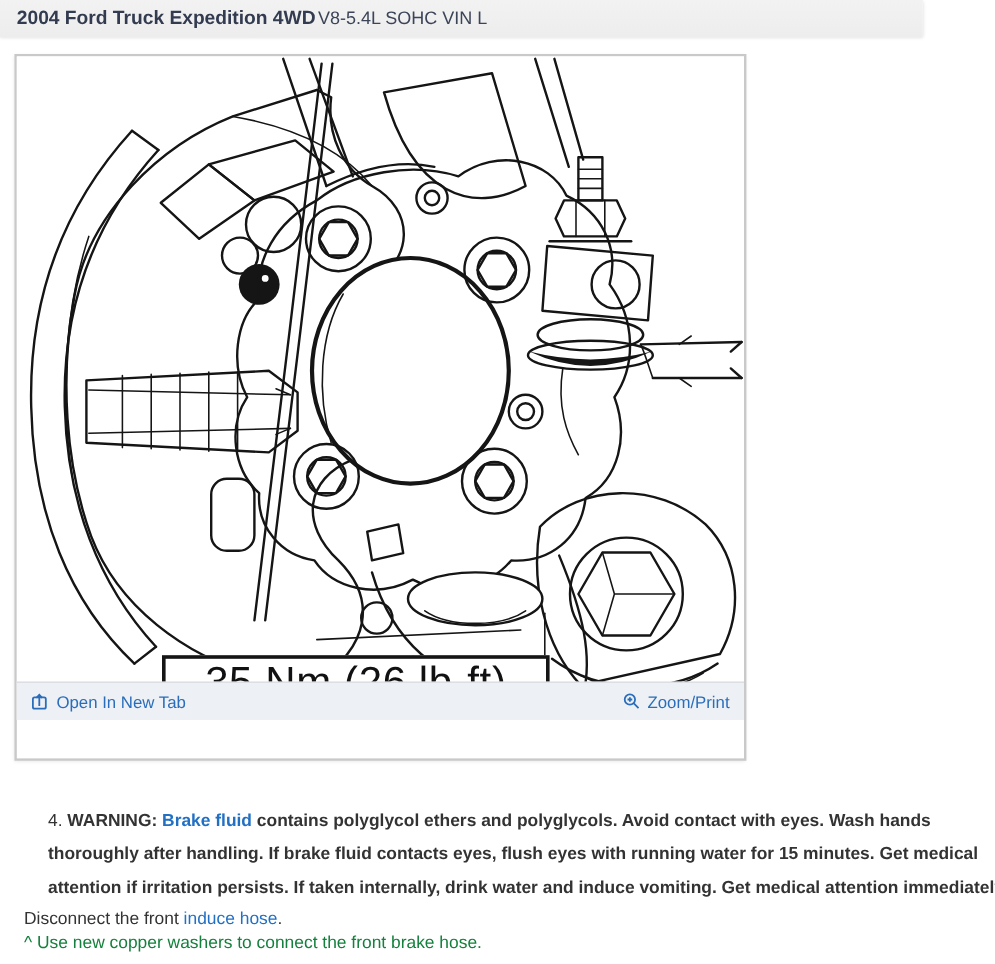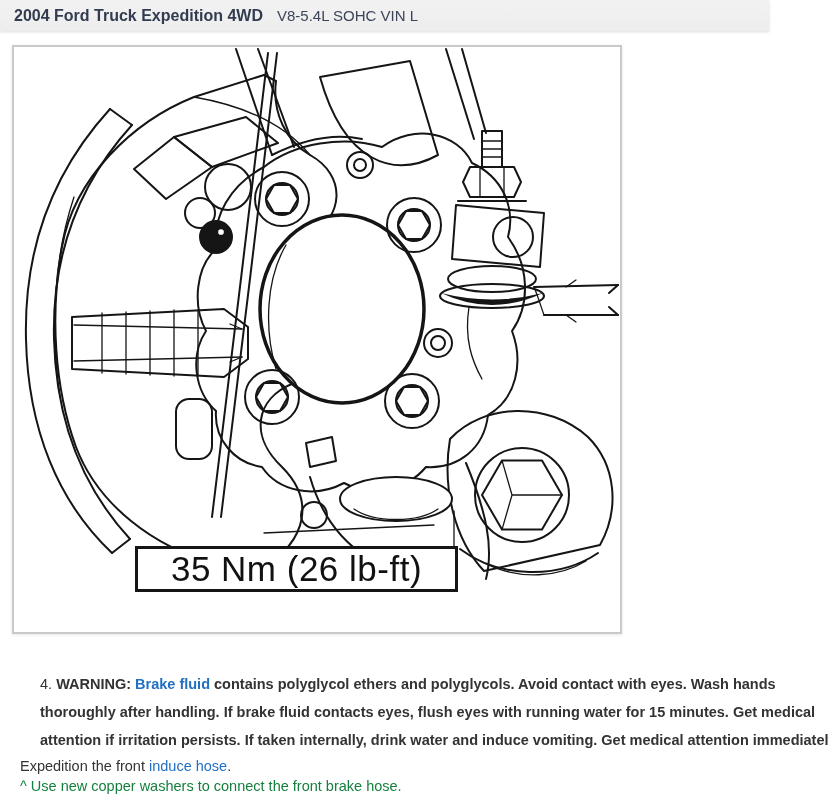--- a/index.html
+++ b/index.html
@@ -9,21 +9,21 @@
 
   
   .header {
     position:absolute; left:0; top:0; width:769px; height:31px;
     background:linear-gradient(#f2f2f2,#ededee);
     box-shadow:0 1px 3px rgba(0,0,0,.14);
     display:flex; align-items:center; padding-left:14px;
     white-space:nowrap;
   }
   .header .title { font-size:16px; font-weight:bold; color:#323b4f; }
-  .header .subtitle { font-size:15px; font-weight:normal; color:#3c4558; margin-left:14px;text-align:right; }
+  .header .subtitle { font-size:15px; font-weight:normal; color:#3c4558; margin-left:2px;text-align:right; }
 
   
   .panel {
     position:absolute; left:12px; top:45px; width:610px; height:589px;
     background:#ffffff; border:2px solid #c9c9c9;
     box-shadow:0 1px 3px rgba(0,0,0,.10);
   }
   .drawing-wrap { position:relative; width:606px; height:553px; background:#fff; }
   .drawing-wrap svg { display:block; }
 
@@ -187,26 +187,42 @@
         <path class="thin" d="M 250,486 L 420,478"></path>
       </g>
 
       <path class="thin" d="M 440,464 L 440,499"></path>
     </svg>
 
     <div class="torque-box">
       <span>35 Nm (26 lb-ft)</span>
     </div>
 
+    <div class="fig-toolbar">
+      <a class="fig-link">
+        <svg width="15" height="15" viewBox="0 0 16 16">
+          <rect x="1.5" y="4.5" width="11.5" height="10" rx="1.5"></rect>
+          <path d="M 7.2,12 L 7.2,2.2 M 4.6,4.8 L 7.2,2.2 L 9.8,4.8"></path>
+        </svg>
+        <span>Open In New Tab</span>
+      </a>
+      <a class="fig-link">
+        <svg width="15" height="15" viewBox="0 0 16 16">
+          <circle cx="6.3" cy="6.3" r="4.6"></circle>
+          <path d="M 9.8,9.8 L 14,14 M 4.2,6.3 h 4.2 M 6.3,4.2 v 4.2"></path>
+        </svg>
+        <span>Zoom/Print</span>
+      </a>
+    </div>
   </div>
 </div>
 
 <p class="warning-par">
   <span class="num">4. </span><span class="bold">WARNING: </span><a class="text-link">Brake fluid</a><span class="bold"> contains polyglycol ethers and polyglycols. Avoid contact with eyes. Wash hands thoroughly after handling. If brake fluid contacts eyes, flush eyes with running water for 15 minutes. Get medical attention if irritation persists. If taken internally, drink water and induce vomiting. Get medical attention immediately.</span>
 </p>
 
 <p class="step-line">
-  <span>Expedition the front </span><a class="text-link">induce hose</a><span>.</span>
+  <span>Disconnect the front </span><a class="text-link">induce hose</a><span>.</span>
 </p>
 
 <p class="note-line">
   <span>^  </span><span>Use new copper washers to connect the front brake hose.</span>
 </p>
 
 </body></html>

